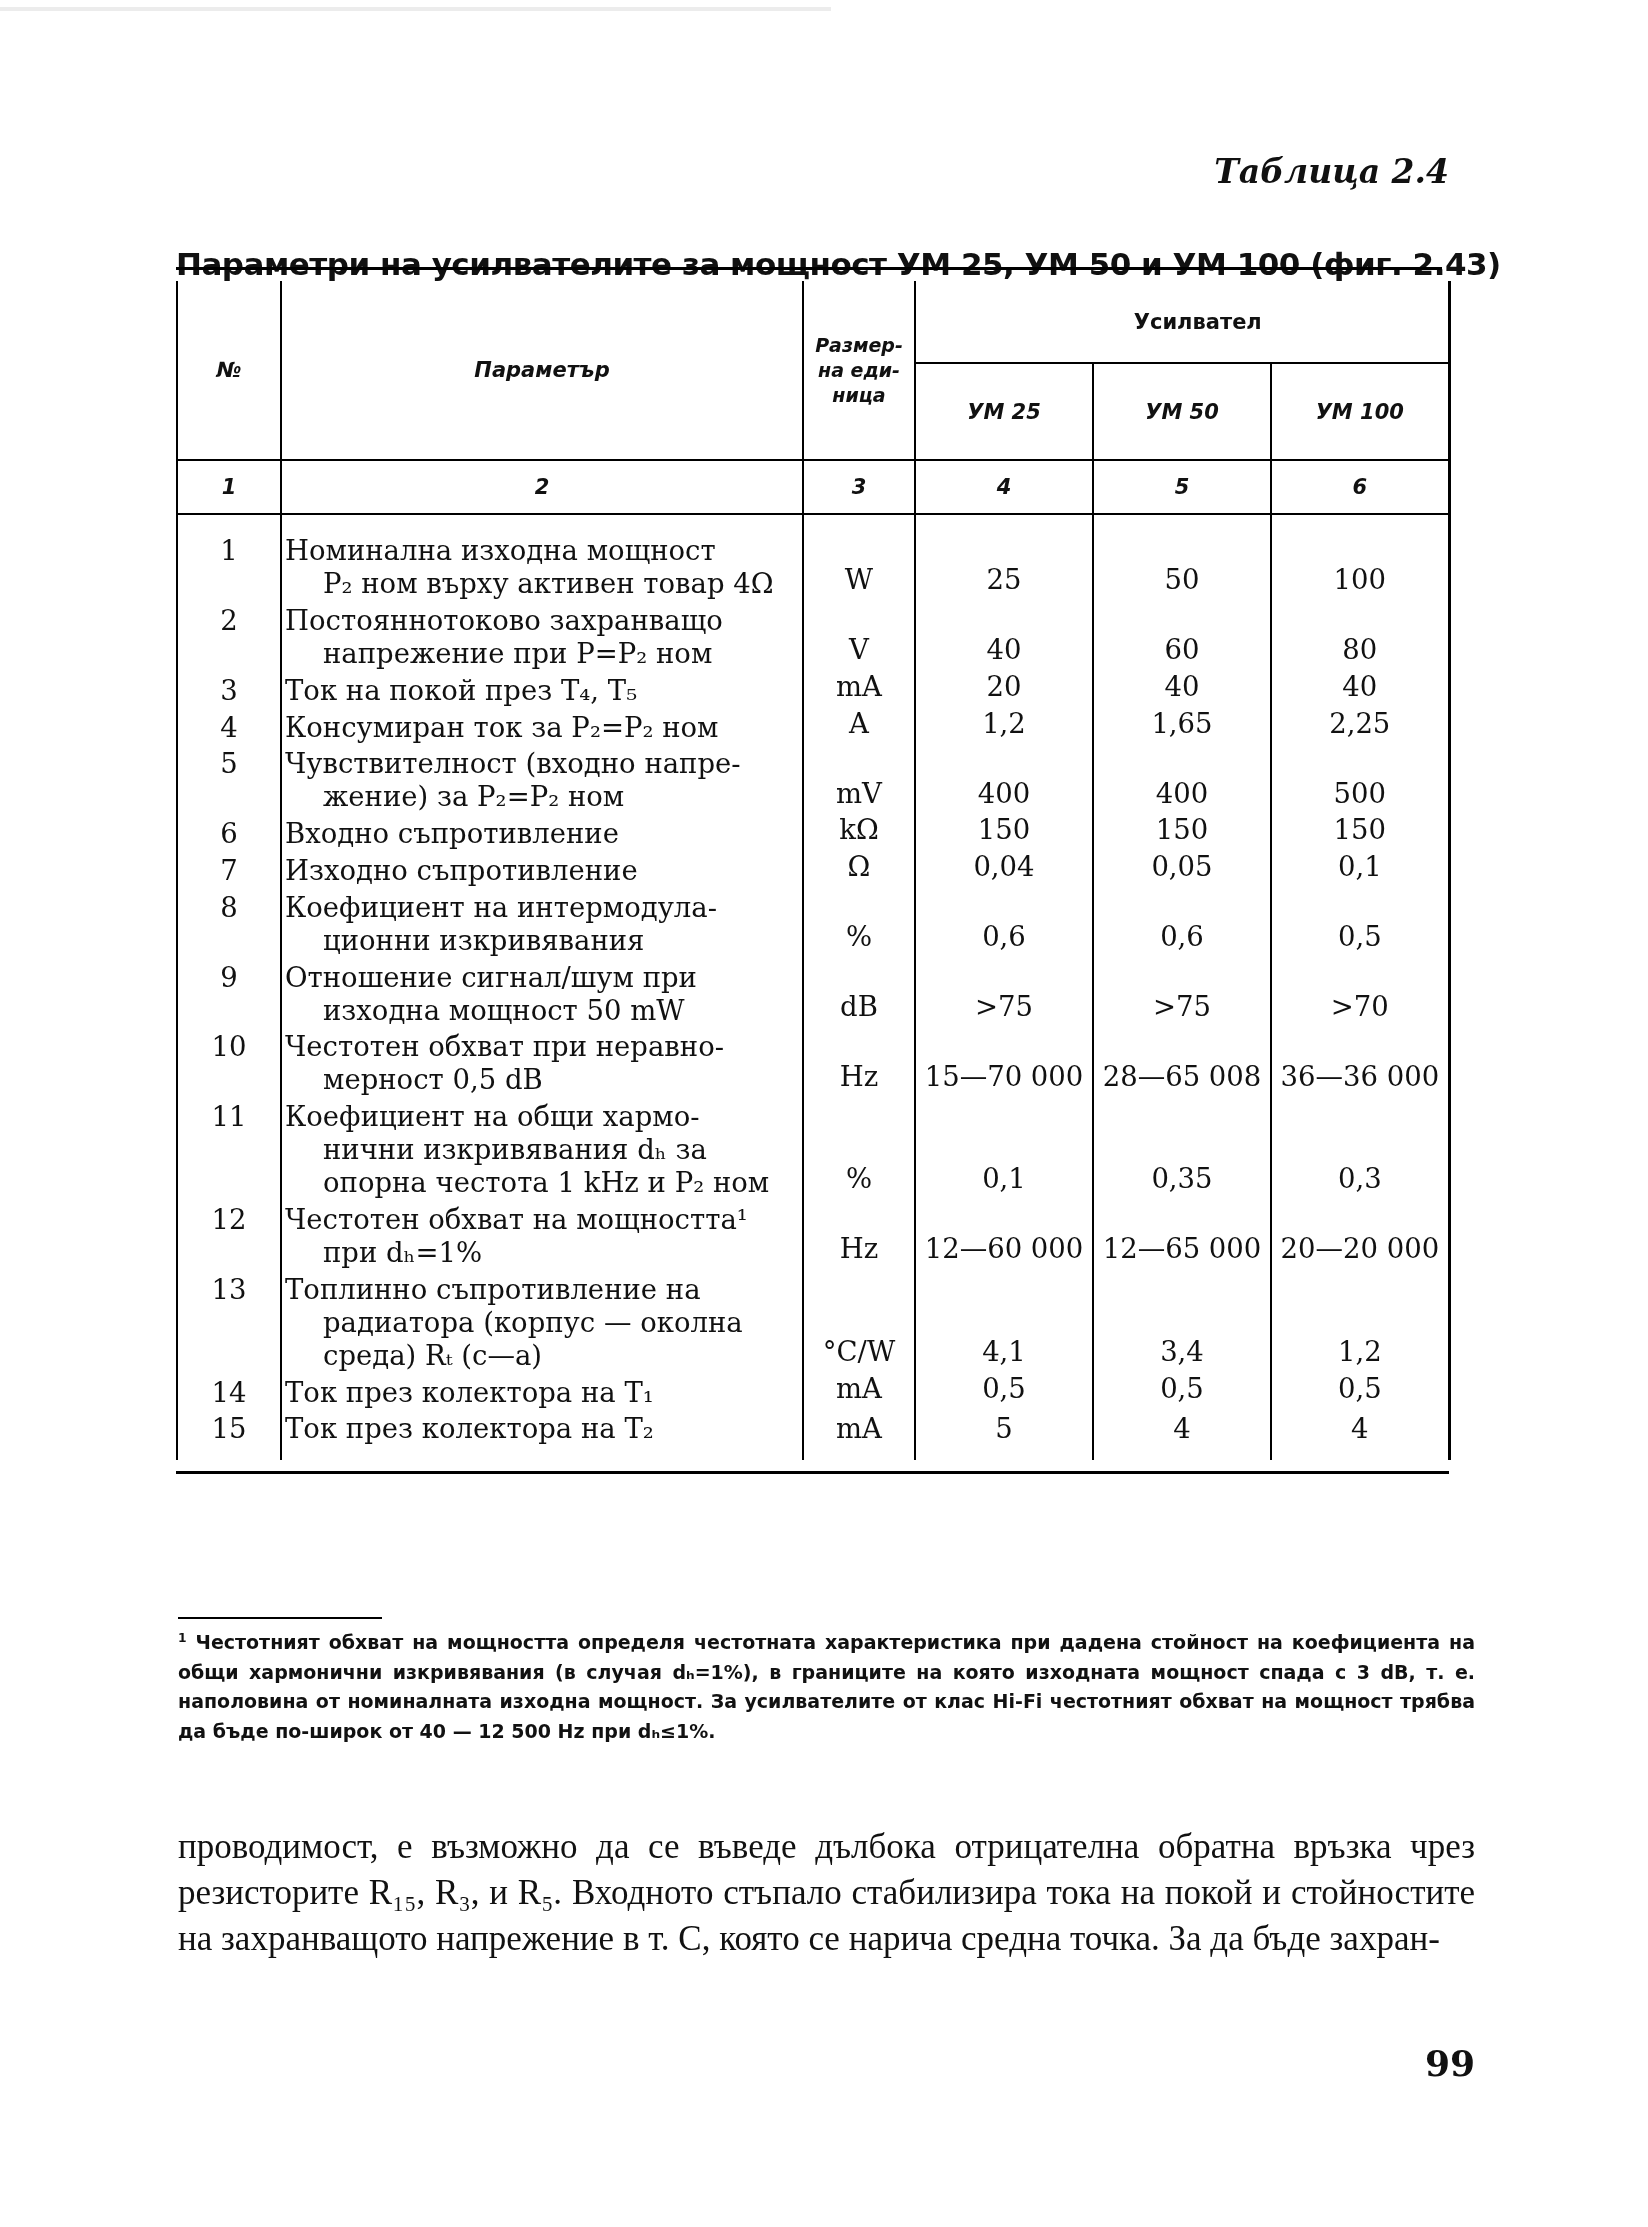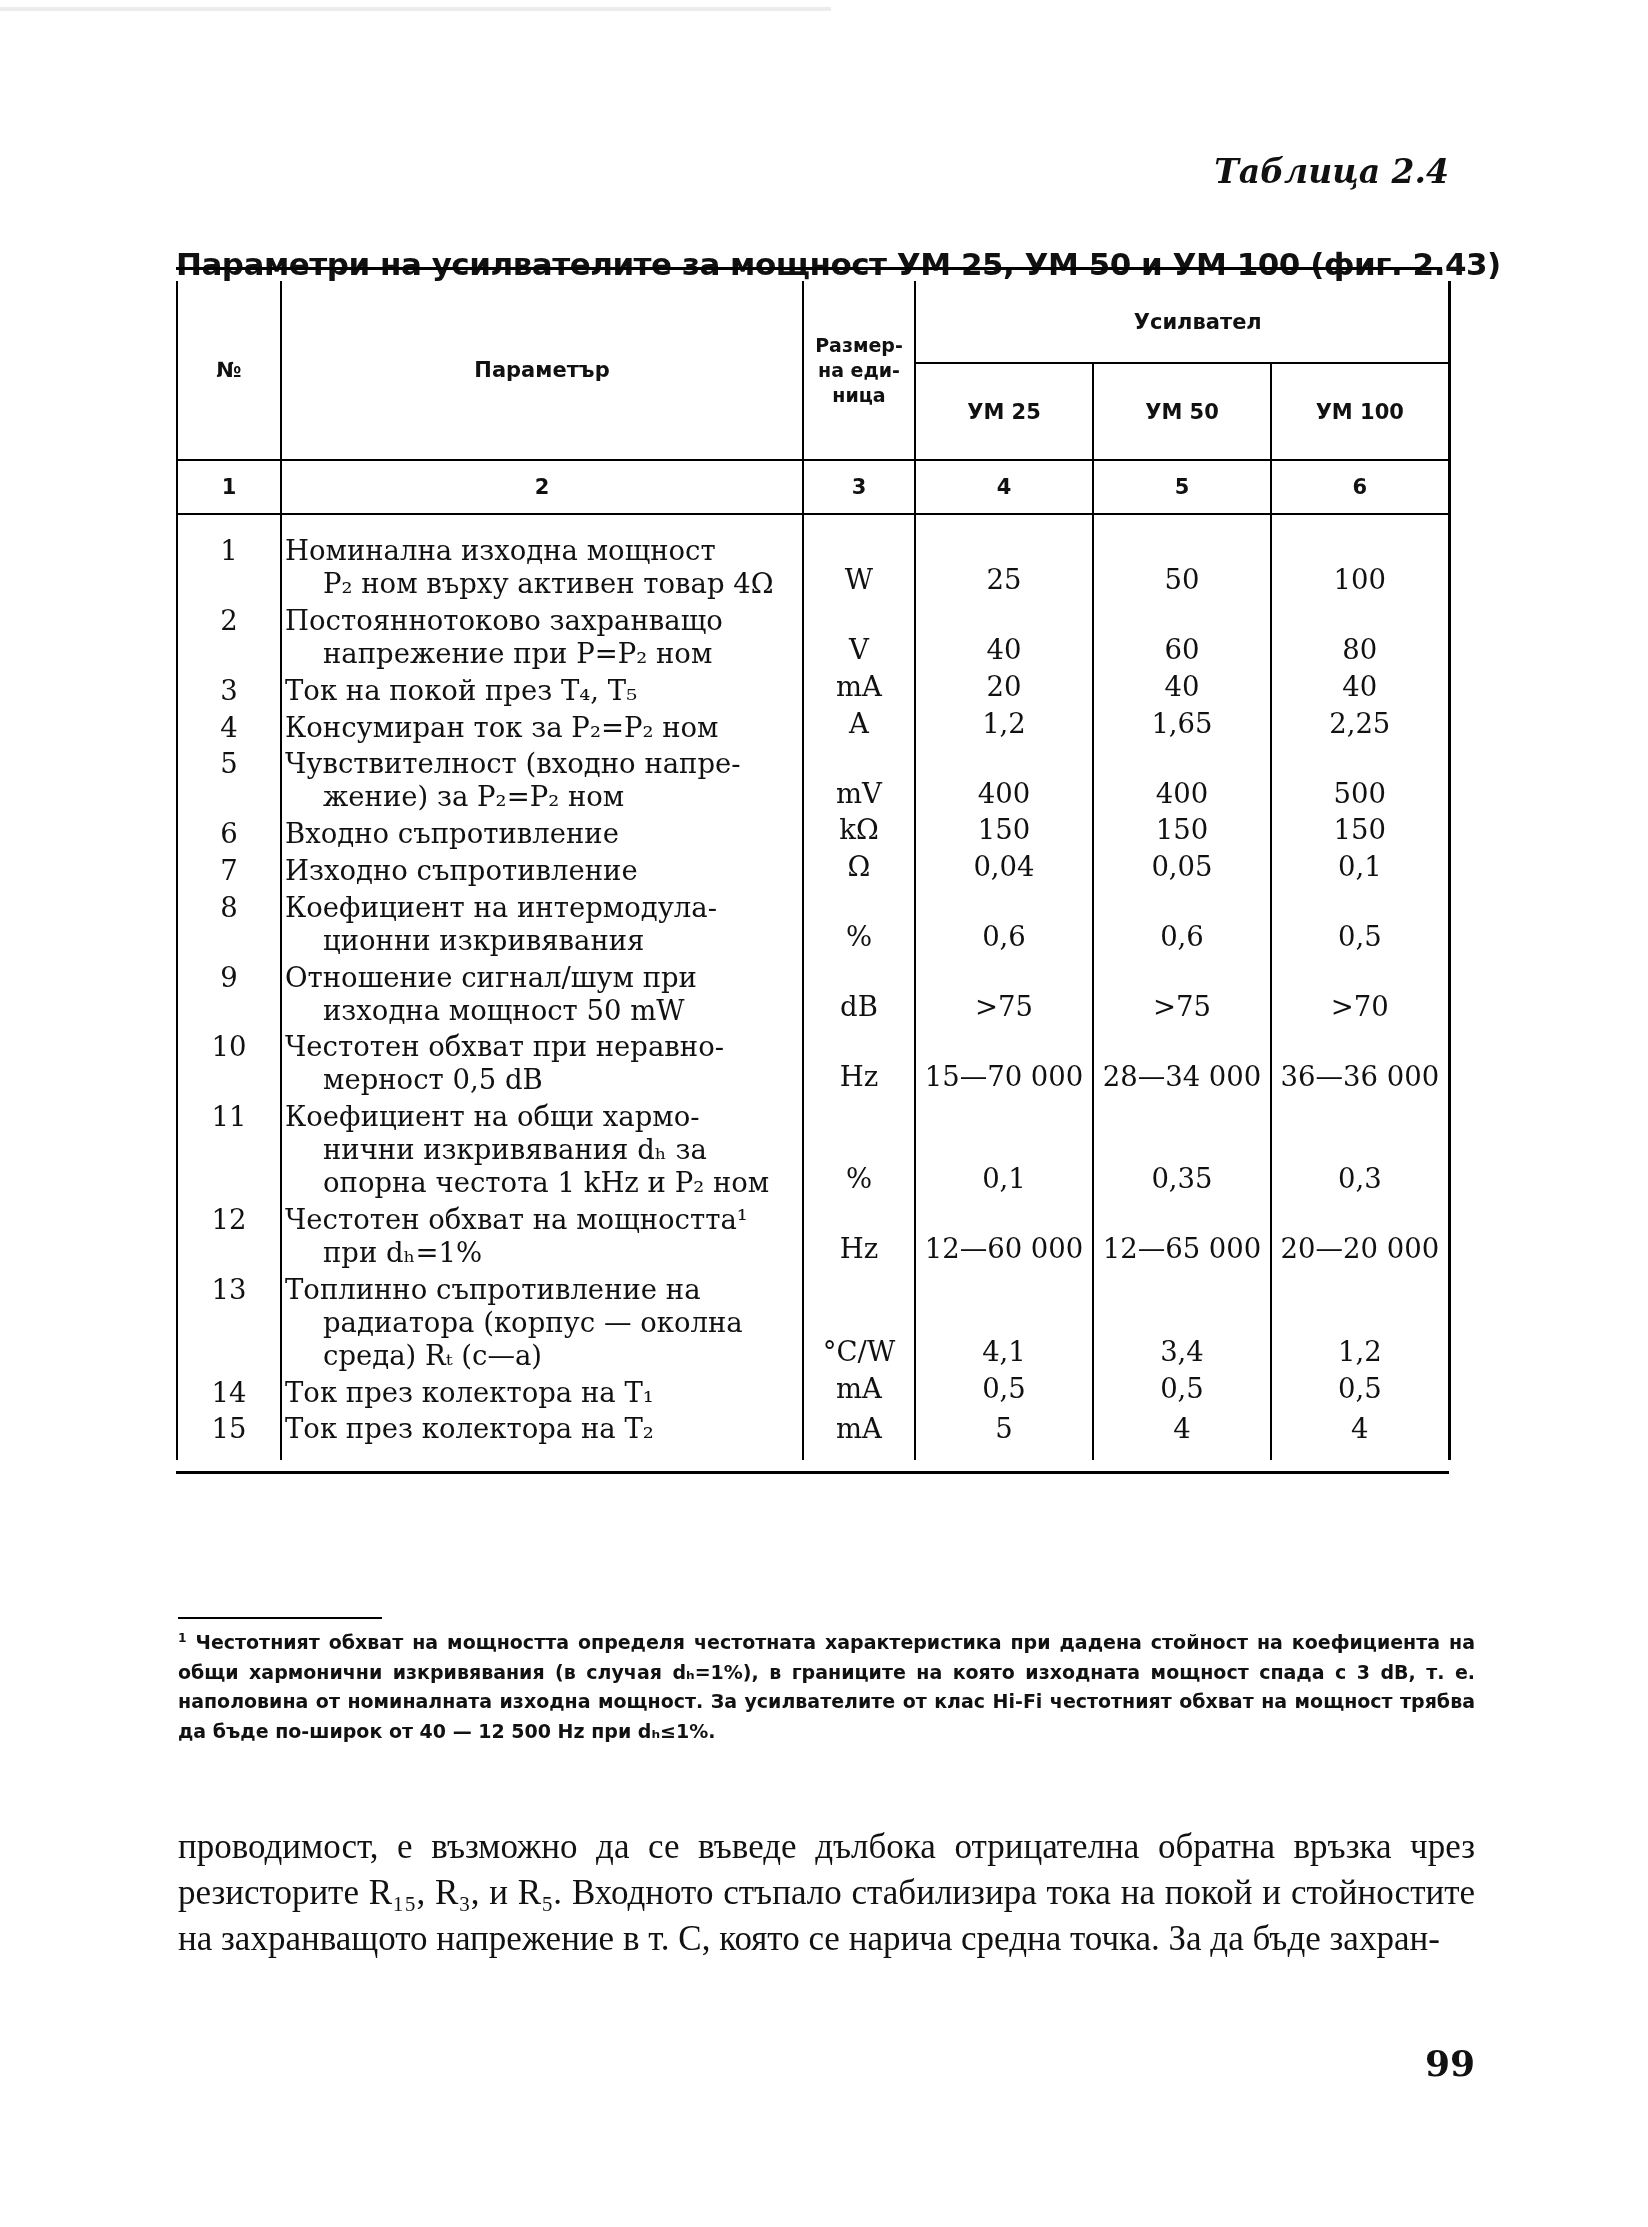--- a/index.html
+++ b/index.html
@@ -12,21 +12,21 @@
   table { position: absolute; left: 0; top: 14.2px; width: 1270px; border-collapse: collapse; table-layout: fixed; }
   td, th { padding: 0; vertical-align: middle; }
   .hdr th { font-family: "DejaVu Sans", sans-serif; font-weight: bold; font-size: 21px; text-align: center; }
   .c-no { width: 104px; }
   .c-param { width: 522px; }
   .c-unit { width: 112px; }
   .c-v { width: 178px; }
   .vl { border-left: 2.4px solid #000; }
   .outer-l { border-left: 2.8px solid #000; }
   .outer-r { border-right: 3.3px solid #000; }
-  .hb { border-bottom: 2.8px solid #000; }
+  .hb { border-bottom: 2.8px solid #000; font-style: italic; }
   .unit-hdr { font-size: 19px !important; line-height: 25px; }
   .idx th { font-family: "DejaVu Sans", sans-serif; font-weight: bold; font-size: 21px; height: 52px; text-align: center; }
   .body td { font-family: "DejaVu Serif", serif; font-size: 27.5px; line-height: 33px; }
   .body td.no { text-align: center; vertical-align: top; padding-top: 3.8px; }
   .body td.param { padding-left: 3px; vertical-align: top; padding-top: 3.8px; }
   .body td.unit, .body td.val { text-align: center; vertical-align: bottom; padding-bottom: 3.8px; }
   .param .l2 { display: block; padding-left: 38px; }
   .body tr.first td { padding-top: 19px; }
   .body tr.last td { padding-bottom: 14.2px; }
   .bottom-rule { position: absolute; left: 0; width: 1273px; height: 2.8px; background: #000; }
@@ -147,21 +147,21 @@
           <td class="unit vl">dB</td>
           <td class="val vl">&gt;75</td>
           <td class="val vl">&gt;75</td>
           <td class="val vl outer-r">&gt;70</td>
         </tr>
         <tr>
           <td class="no outer-l">10</td>
           <td class="param vl"><span>Честотен обхват при неравно-</span><span class="l2">мерност 0,5 dB</span></td>
           <td class="unit vl">Hz</td>
           <td class="val vl">15—70 000</td>
-          <td class="val vl">28—34 000</td>
+          <td class="val vl">28—65 008</td>
           <td class="val vl outer-r">36—36 000</td>
         </tr>
         <tr>
           <td class="no outer-l">11</td>
           <td class="param vl"><span>Коефициент на общи хармо-</span><span class="l2">нични изкривявания dₕ за</span><span class="l2">опорна честота 1 kHz и P₂ ном</span></td>
           <td class="unit vl">%</td>
           <td class="val vl">0,1</td>
           <td class="val vl">0,35</td>
           <td class="val vl outer-r">0,3</td>
         </tr>

